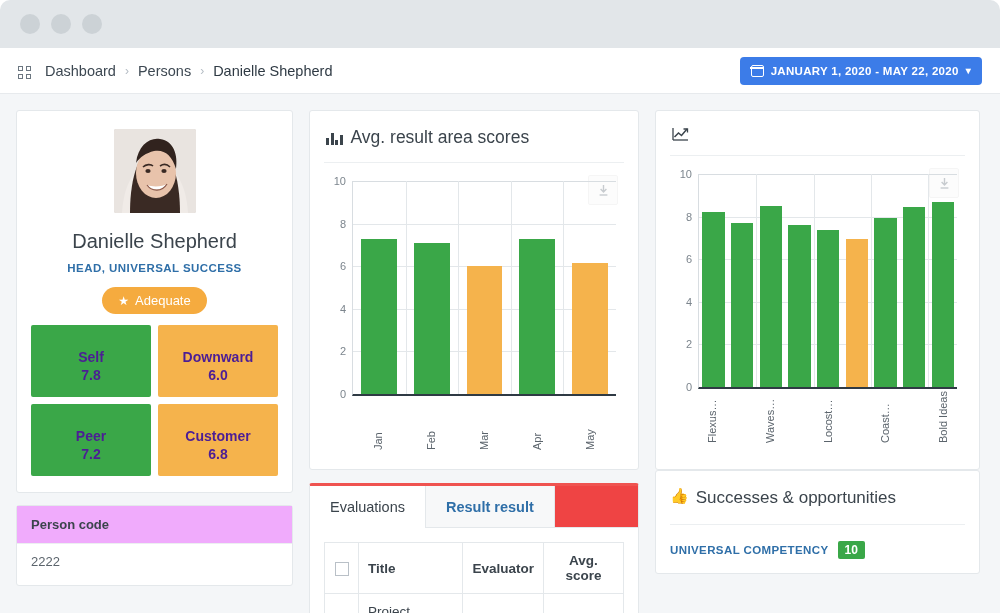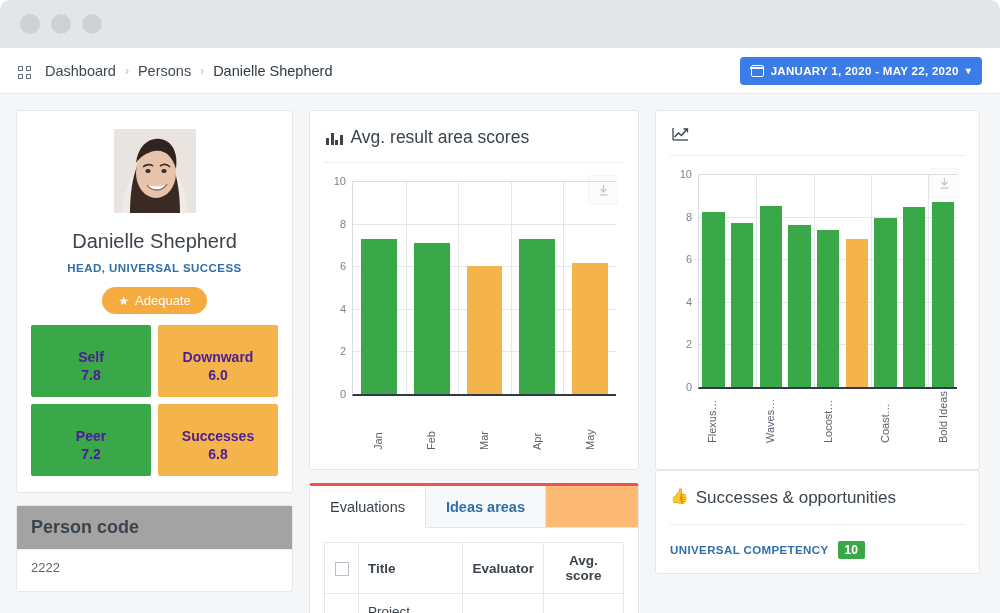--- a/index.html
+++ b/index.html
@@ -111,21 +111,21 @@
     padding: 24px 4px 13px; line-height: 1.25;
   }
   .tile .t-label { font-size: 14px; font-weight: bold; }
   .tile .t-val { font-size: 14px; font-weight: bold; }
   .tile.green { background: #3aa748; }
   .tile.orange{ background: #f5b34c; }
 
   
   .details { margin-top: 12px; padding: 0 0 4px; }
   .det-row-head {
-    background: #a3a3a3; padding: 11px 14px; font-size: 18px;
+    background: #f0abfc; padding: 11px 14px; font-size: 13px;
     font-weight: bold; color: #3b444c;
     border-bottom: 1px solid #eceff1;
   }
   .det-row-val { padding: 10px 14px 12px; font-size: 13px; color: #5b646c; }
 
   
   .chart-card { padding: 0 14px 10px; height: 360px; }
   .chart-head {
     display: flex; align-items: center; gap: 8px;
     padding: 16px 2px 14px; border-bottom: 1px solid #eceff1;
@@ -171,21 +171,21 @@
     position: absolute; right: 6px; top: -6px;
     width: 30px; height: 30px; background: #fbfbfb;
     border: 1px solid #eeeeee; border-radius: 2px;
     display: flex; align-items: center; justify-content: center;
     cursor: pointer; opacity: .55;
   }
   .export-btn svg { display: block; }
 
   
   .tabcard { margin-top: 13px; border-top: 3px solid #ef5350; }
-  .tabs { display: flex; background: #fdba74; border-bottom: 1px solid #e4e8eb; }
+  .tabs { display: flex; background: #ef4444; border-bottom: 1px solid #e4e8eb; }
   .tab {
     padding: 13px 20px 12px; font-size: 14.5px; color: #2f6fa8;
     cursor: pointer; border-right: 1px solid #e4e8eb;
     background: #f7f8f9; font-weight: bold;
   }
   .tab.active {
     background: #ffffff; color: #3b444c; font-weight: normal;
     margin-bottom: -1px; padding-bottom: 13px;
   }
   .tabbody { padding: 14px 14px 0; }
@@ -291,21 +291,21 @@
             </div>
             <div class="tile orange">
               <div class="t-label">Downward</div>
               <div class="t-val">6.0</div>
             </div>
             <div class="tile green">
               <div class="t-label">Peer</div>
               <div class="t-val">7.2</div>
             </div>
             <div class="tile orange">
-              <div class="t-label">Successes</div>
+              <div class="t-label">Customer</div>
               <div class="t-val">6.8</div>
             </div>
           </div>
         </div>
 
         <div class="card details">
           <div class="det-row-head">Person code</div>
           <div class="det-row-val">2222</div>
         </div>
       </div>
@@ -379,21 +379,21 @@
                 <div class="xslot">
                   <span class="xlab">May</span>
                 </div>
               </div>
           </div>
         </div>
 
         <div class="card tabcard">
           <div class="tabs">
             <div class="tab active">Evaluations</div>
-            <div class="tab">Ideas areas</div>
+            <div class="tab">Result result</div>
           </div>
           <div class="tabbody">
             <table class="evals">
               <thead>
                 <tr>
                   <th class="c-check">
                     <span class="chk"></span>
                   </th>
                   <th>Title</th>
                   <th class="c-eval">Evaluator</th>

